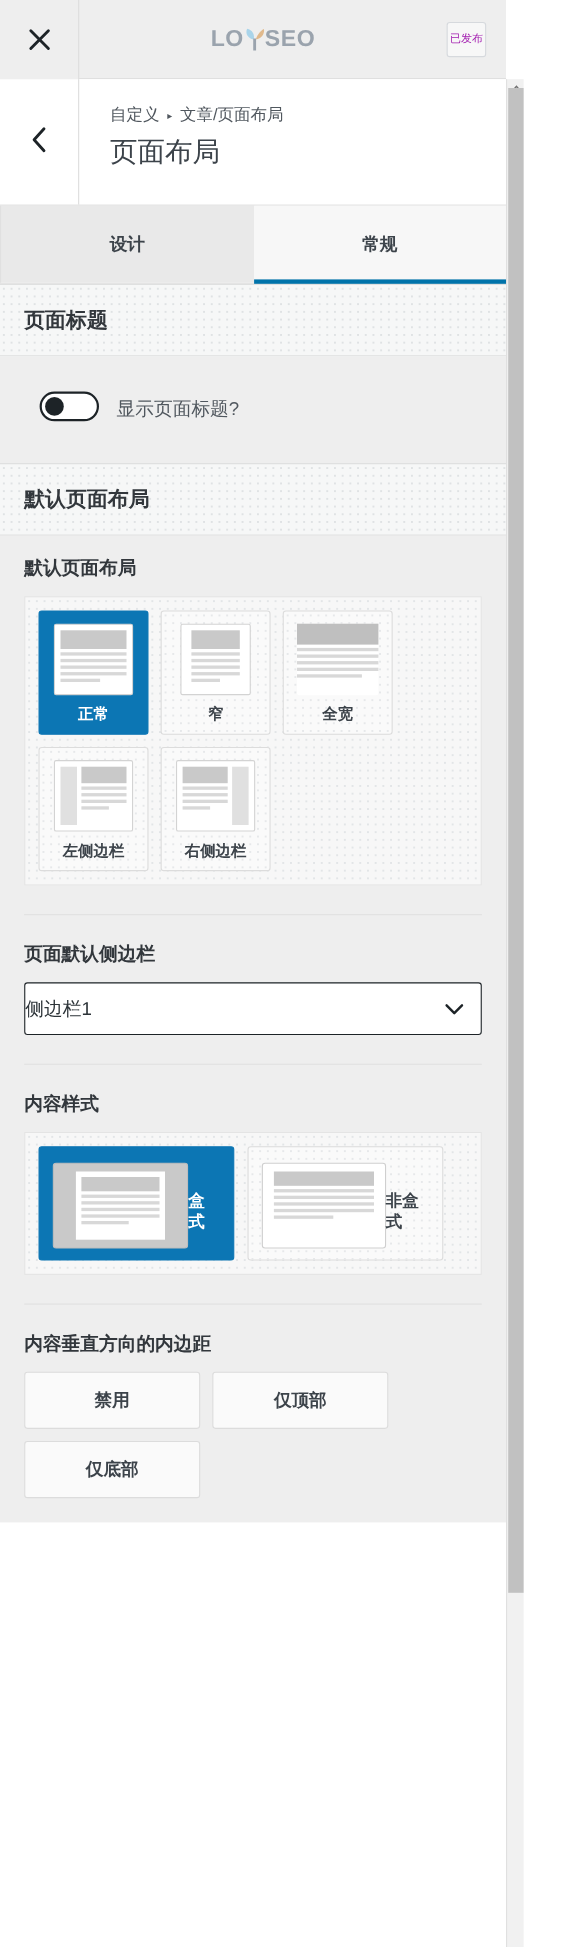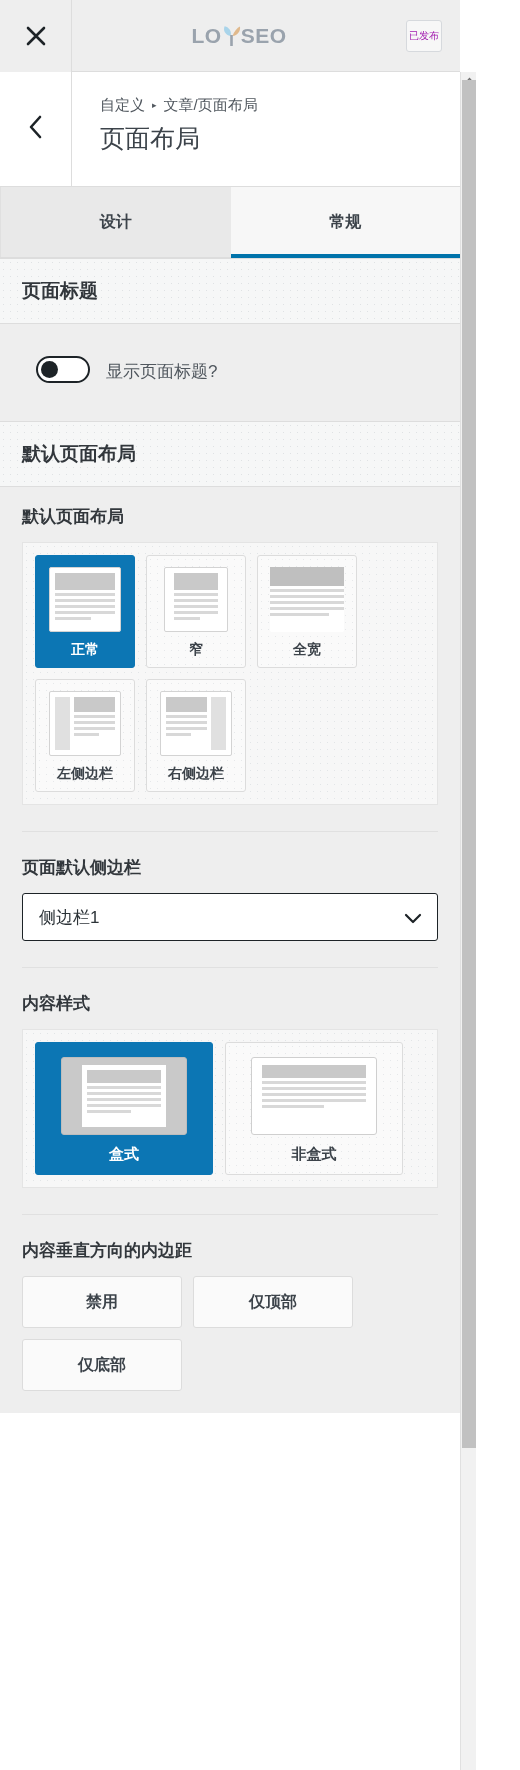--- a/index.html
+++ b/index.html
@@ -100,31 +100,31 @@
   .t-line { height:3px; background:#d8d8d8; }
   .t-line.short { width:60%; }
   .t-cols { display:flex; gap:4px; height:100%; }
   .t-side { width:15px; background:#e0e0e0; flex:none; }
   .t-main { flex:1; display:flex; flex-direction:column; gap:3px; }
 
   
   .select-wrap { position:relative; }
   .select {
     width:100%; height:48px; border:1px solid #1d2327; border-radius:3px; background:#fff;
-    font-size:17px; color:#2c3338; padding:0 40px 0 16px; display:flex; align-items:center; cursor:pointer;
+    font-size:17px; color:#2c3338; padding:0 40px 0 0; display:flex; align-items:center; cursor:pointer;
   }
   .caret { position:absolute; right:16px; top:18px; pointer-events:none; }
 
   .divider { border-top:1px solid #e0e0e0; margin:26px 0 24px 0; }
 
   
   .grid-wide { display:flex; gap:12px; }
   .bcard {
     width:178px; border:1px solid #dcdcdc; border-radius:3px; background:#fafafa;
-    padding:14px 12px 10px 12px; display:flex; flex-direction:column; align-items:center; cursor:pointer;
+    padding:14px 12px 10px 12px; display:flex; flex-direction:row; align-items:center; cursor:pointer;
     background-image: radial-gradient(circle, #e6e8ea 0.8px, transparent 0.9px);
     background-size: 7px 7px;
   }
   .bcard.selected { background:#0c76b4; border-color:#0c76b4; background-image:none; }
   .bcard .cap { margin-top:10px; font-size:15px; font-weight:bold; color:#3c434a; }
   .bcard.selected .cap { color:#fff; }
   .boxthumb { width:126px; height:78px; background:#c9c9c9; border:1px solid #bdbdbd; border-radius:3px;
               padding:7px 20px; display:flex; flex-direction:column; }
   .boxthumb.flat { background:#ffffff; border:1px solid #cfcfcf; padding:7px 10px; }
   .boxinner { background:#ffffff; flex:1; padding:5px; display:flex; flex-direction:column; gap:3px; }

